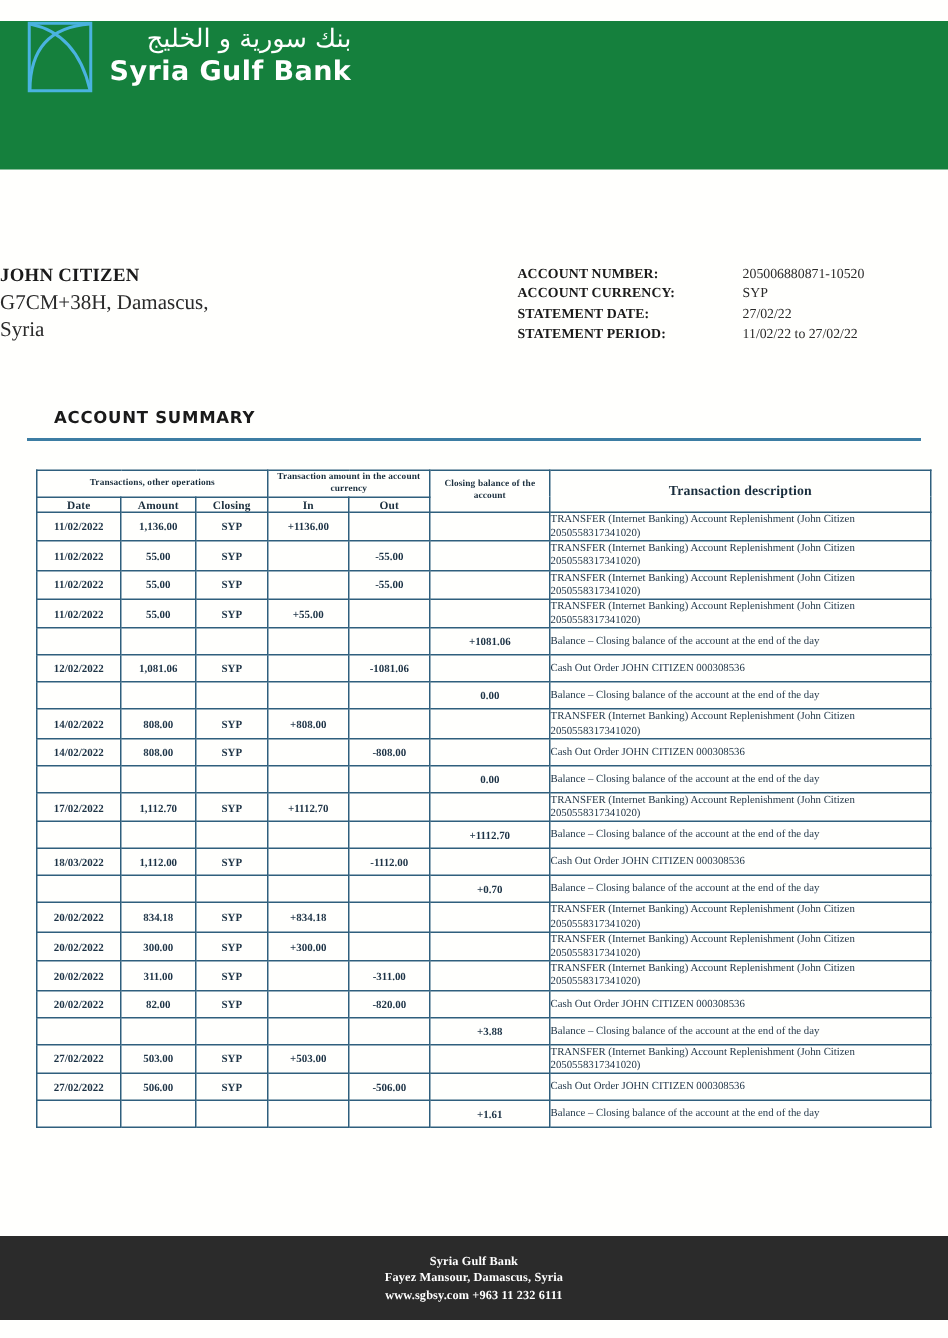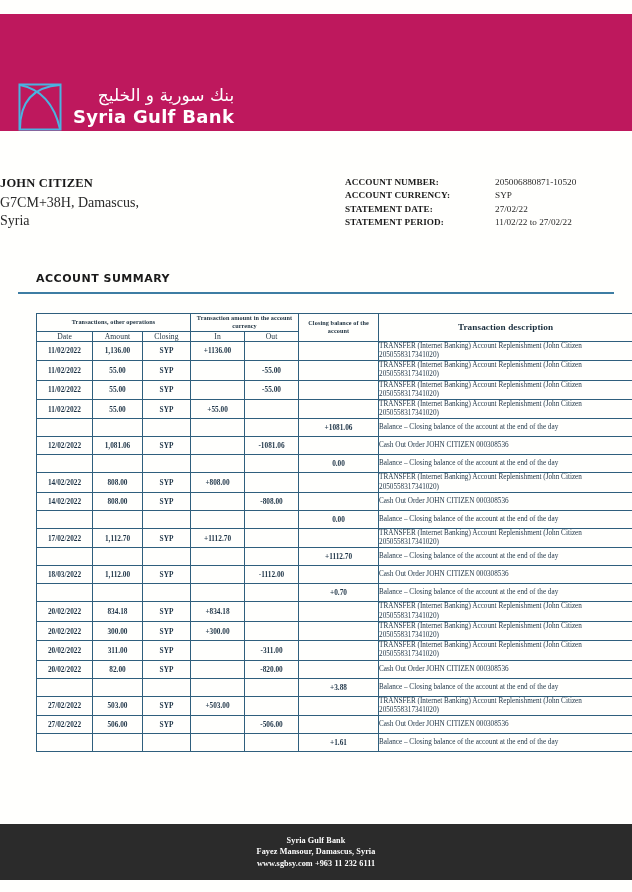--- a/index.html
+++ b/index.html
@@ -20,24 +20,24 @@
     position: relative;
     background: #fffffd;
   }
 
   
   .header-bar {
     position: absolute;
     left: 0;
     top: 14px;
     width: 632px;
-    height: 117px;
-    background: #be185d;
+    height: 99px;
+    background: #15803d;
     display: flex;
-    align-items: flex-end;
+    align-items: flex-start;
   }
   .logo-wrap {
     display: flex;
     align-items: center;
     margin-left: 18px;
   }
   .logo-mark {
     width: 44px;
     height: 48px;
     flex: none;
@@ -131,21 +131,21 @@
     left: 18px;
     top: 292px;
     width: 596px;
     height: 2px;
     background: #3d7da3;
   }
 
   
   .table-wrap {
     position: absolute;
-    left: 30px;
+    left: 18px;
     top: 313px;
     width: 596px;
     padding-left: 6px;
   }
   table.stmt {
     border-collapse: collapse;
     width: 596px;
     table-layout: fixed;
   }
   table.stmt th, table.stmt td {
@@ -158,21 +158,21 @@
     font-weight: bold;
     font-size: 6.2px;
     color: #1a2e3d;
     text-align: center;
     line-height: 1.35;
     padding: 5px 2px;
     letter-spacing: 0.1px;
   }
   .th-sub {
     font-family: "Liberation Serif", serif;
-    font-weight: normal;
+    font-weight: bold;
     font-size: 7.6px;
     color: #1a2e3d;
     text-align: center;
     padding: 3px 2px;
     letter-spacing: 0.1px;
     margin-left: 40px;
   }
   .th-desc {
     font-family: "Liberation Serif", serif;
     font-weight: bold;

